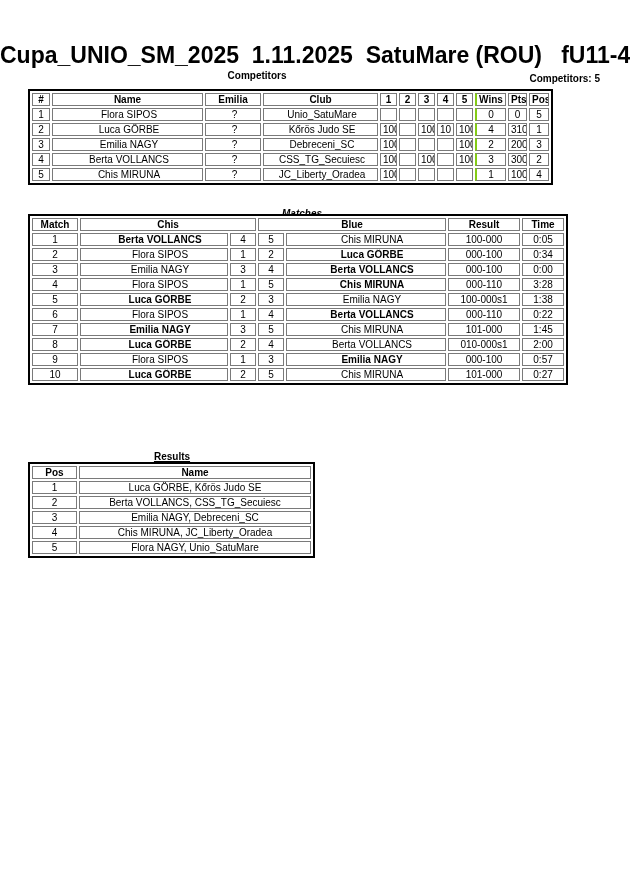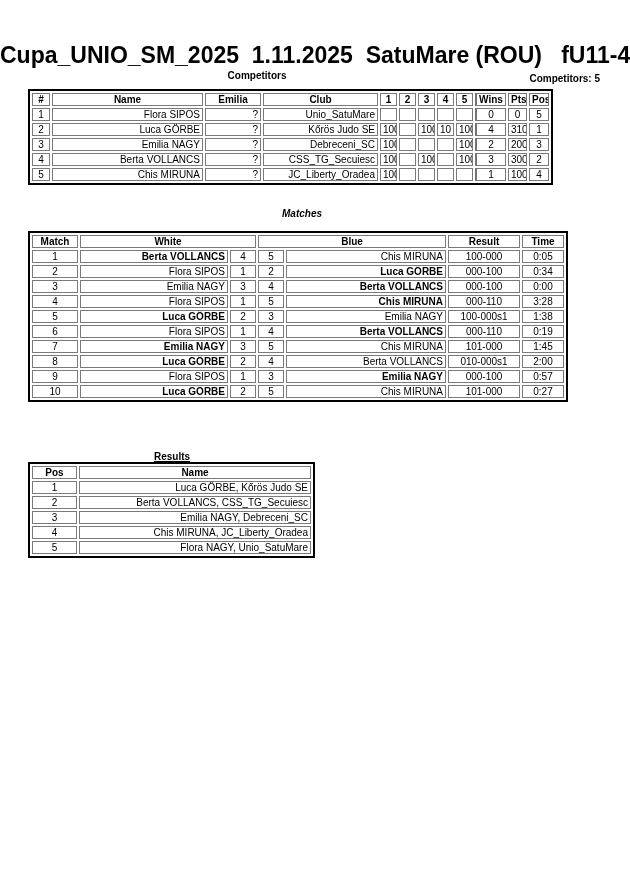--- a/index.html
+++ b/index.html
@@ -37,29 +37,29 @@
     border:1px solid #7a7a7a;
     font-size:10px;
     height:13px;
     padding:0 2px;
     overflow:hidden;white-space:nowrap;
     font-weight:normal;
     vertical-align:middle;
   }
   th{font-weight:bold;text-align:center;}
   .c{text-align:center;}
-  .l{text-align:right;margin-top:32px;}
+  .l{text-align:center;margin-top:32px;}
   .pl5{padding-left:5px;}
   .pl12{}
   .pl14{padding-left:14px;}
   .b{font-weight:bold;}
   
-  .wl{border-left:2px solid #737373;margin-top:12px;}
+  .wl{border-left:2px solid #84cc16;margin-top:12px;}
   #competitors-table{left:28px;top:89px;width:525px;}
-  #matches-table{left:28px;top:231px;width:540px;}
+  #matches-table{left:28px;top:214px;width:540px;}
   #results-table{left:28px;top:462px;width:287px;}
   #competitors-heading{top:70px;left:257px;}
   #matches-heading{top:208px;left:302px;font-style:italic;}
   #results-heading{top:451px;left:172px;text-decoration:underline;}
 </style>
 </head>
 <body>
 
 <div class="page-title">Cupa_UNIO_SM_2025  1.11.2025  SatuMare (ROU)   fU11-48Kg</div>
 
@@ -177,21 +177,21 @@
       <col style="width:148px">
       <col style="width:26px">
       <col style="width:26px">
     <col style="width:160px">
       <col style="width:72px">
       <col style="width:42px">
   </colgroup>
   <tbody>
       <tr>
     <th>Match</th>
-    <th colspan="2">White</th>
+    <th colspan="2">Chis</th>
     <th colspan="2">Blue</th>
     <th>Result</th>
     <th>Time</th>
   </tr>
   <tr>
     <td class="c">1</td>
     <td class="l pl14 b">Berta VOLLANCS</td>
     <td class="c">4</td>
     <td class="c">5</td>
     <td class="l pl14">Chis MIRUNA</td>
@@ -234,21 +234,21 @@
     <td class="c">100-000s1</td>
     <td class="c">1:38</td>
   </tr>
   <tr>
     <td class="c">6</td>
     <td class="l pl14">Flora SIPOS</td>
     <td class="c">1</td>
     <td class="c">4</td>
     <td class="l pl14 b">Berta VOLLANCS</td>
     <td class="c">000-110</td>
-    <td class="c">0:19</td>
+    <td class="c">0:22</td>
   </tr>
   <tr>
     <td class="c">7</td>
     <td class="l pl14 b">Emilia NAGY</td>
     <td class="c">3</td>
     <td class="c">5</td>
     <td class="l pl14">Chis MIRUNA</td>
     <td class="c">101-000</td>
     <td class="c">1:45</td>
   </tr>

